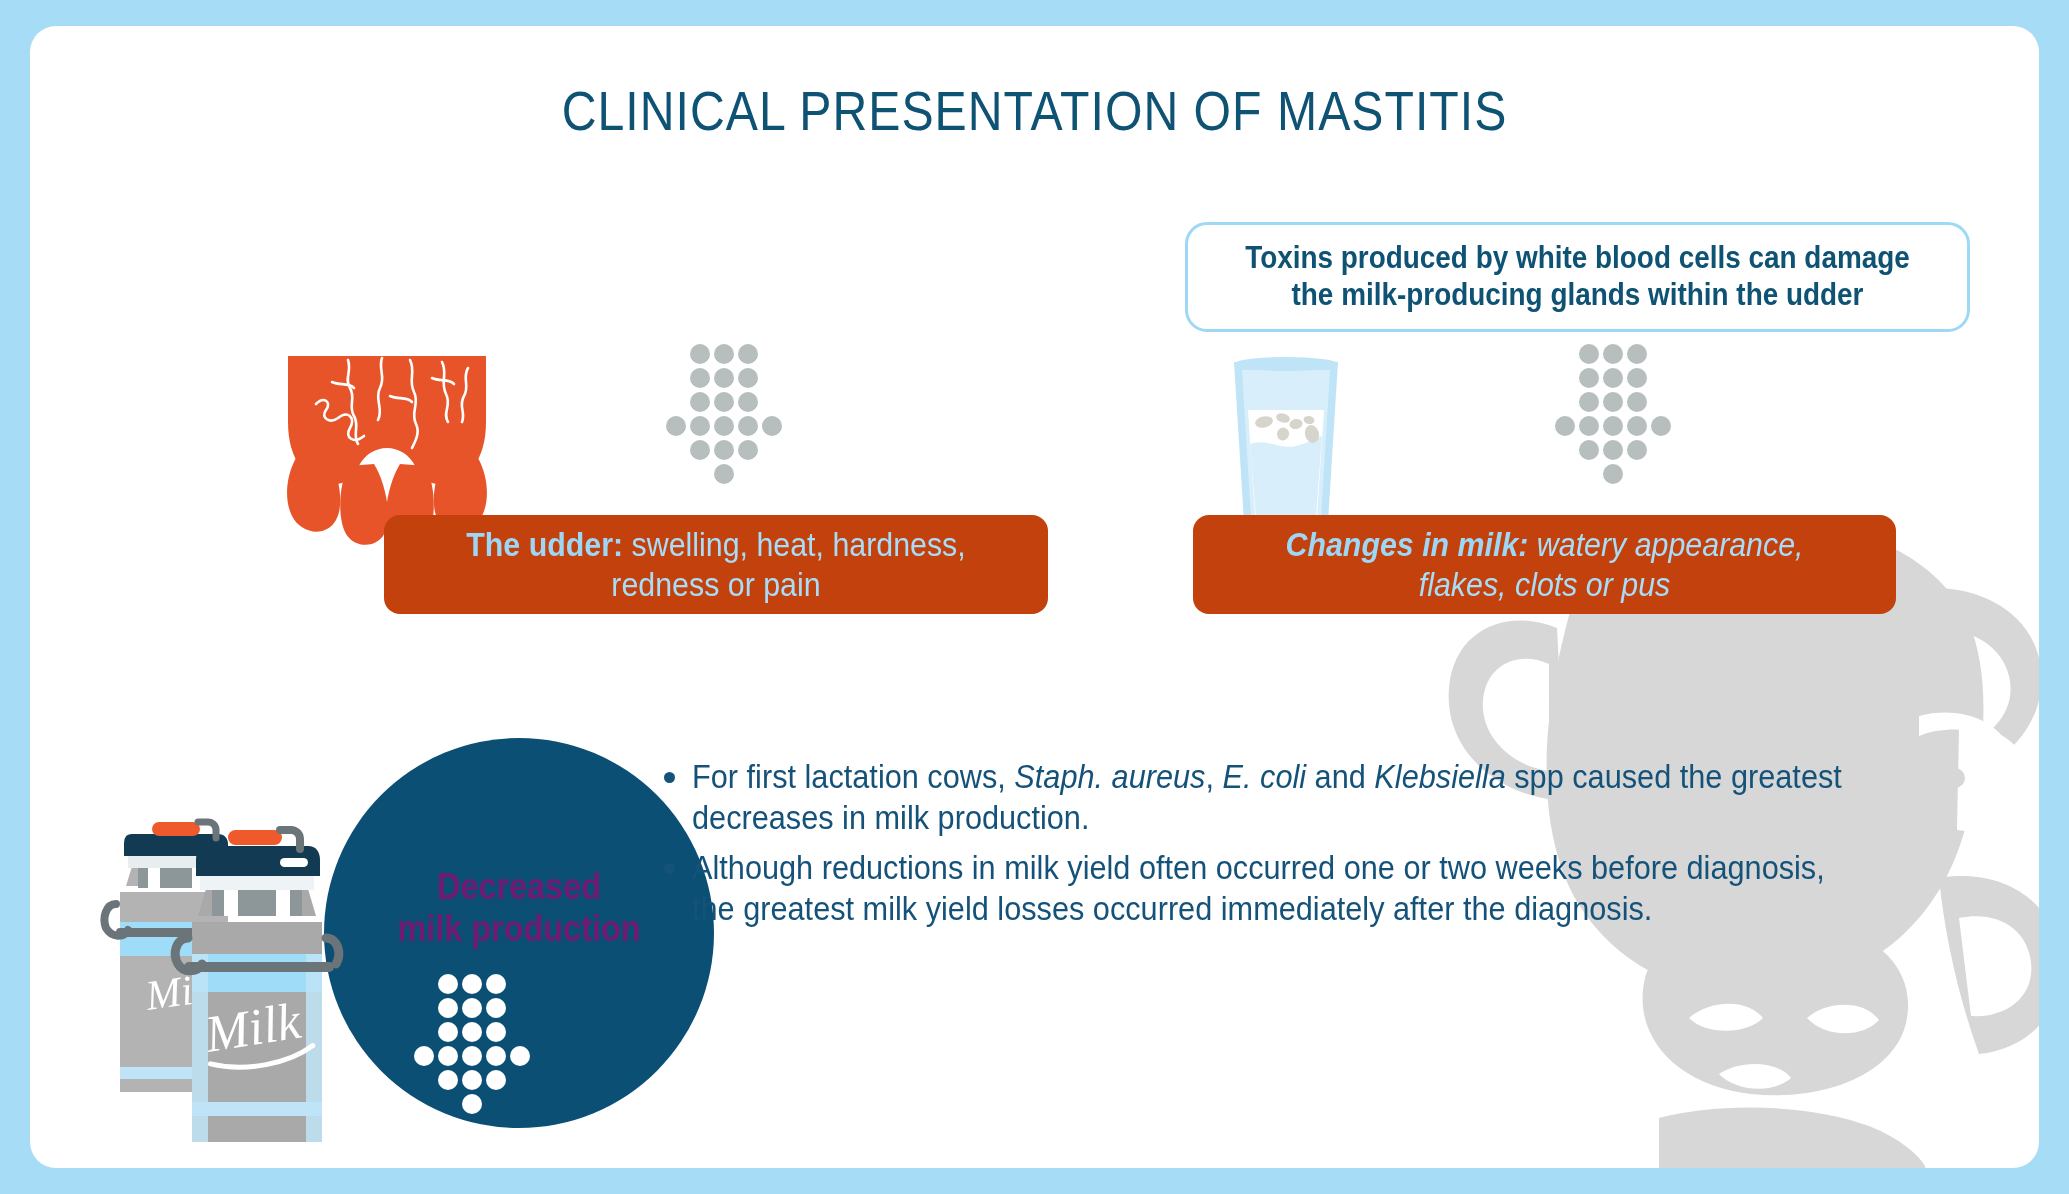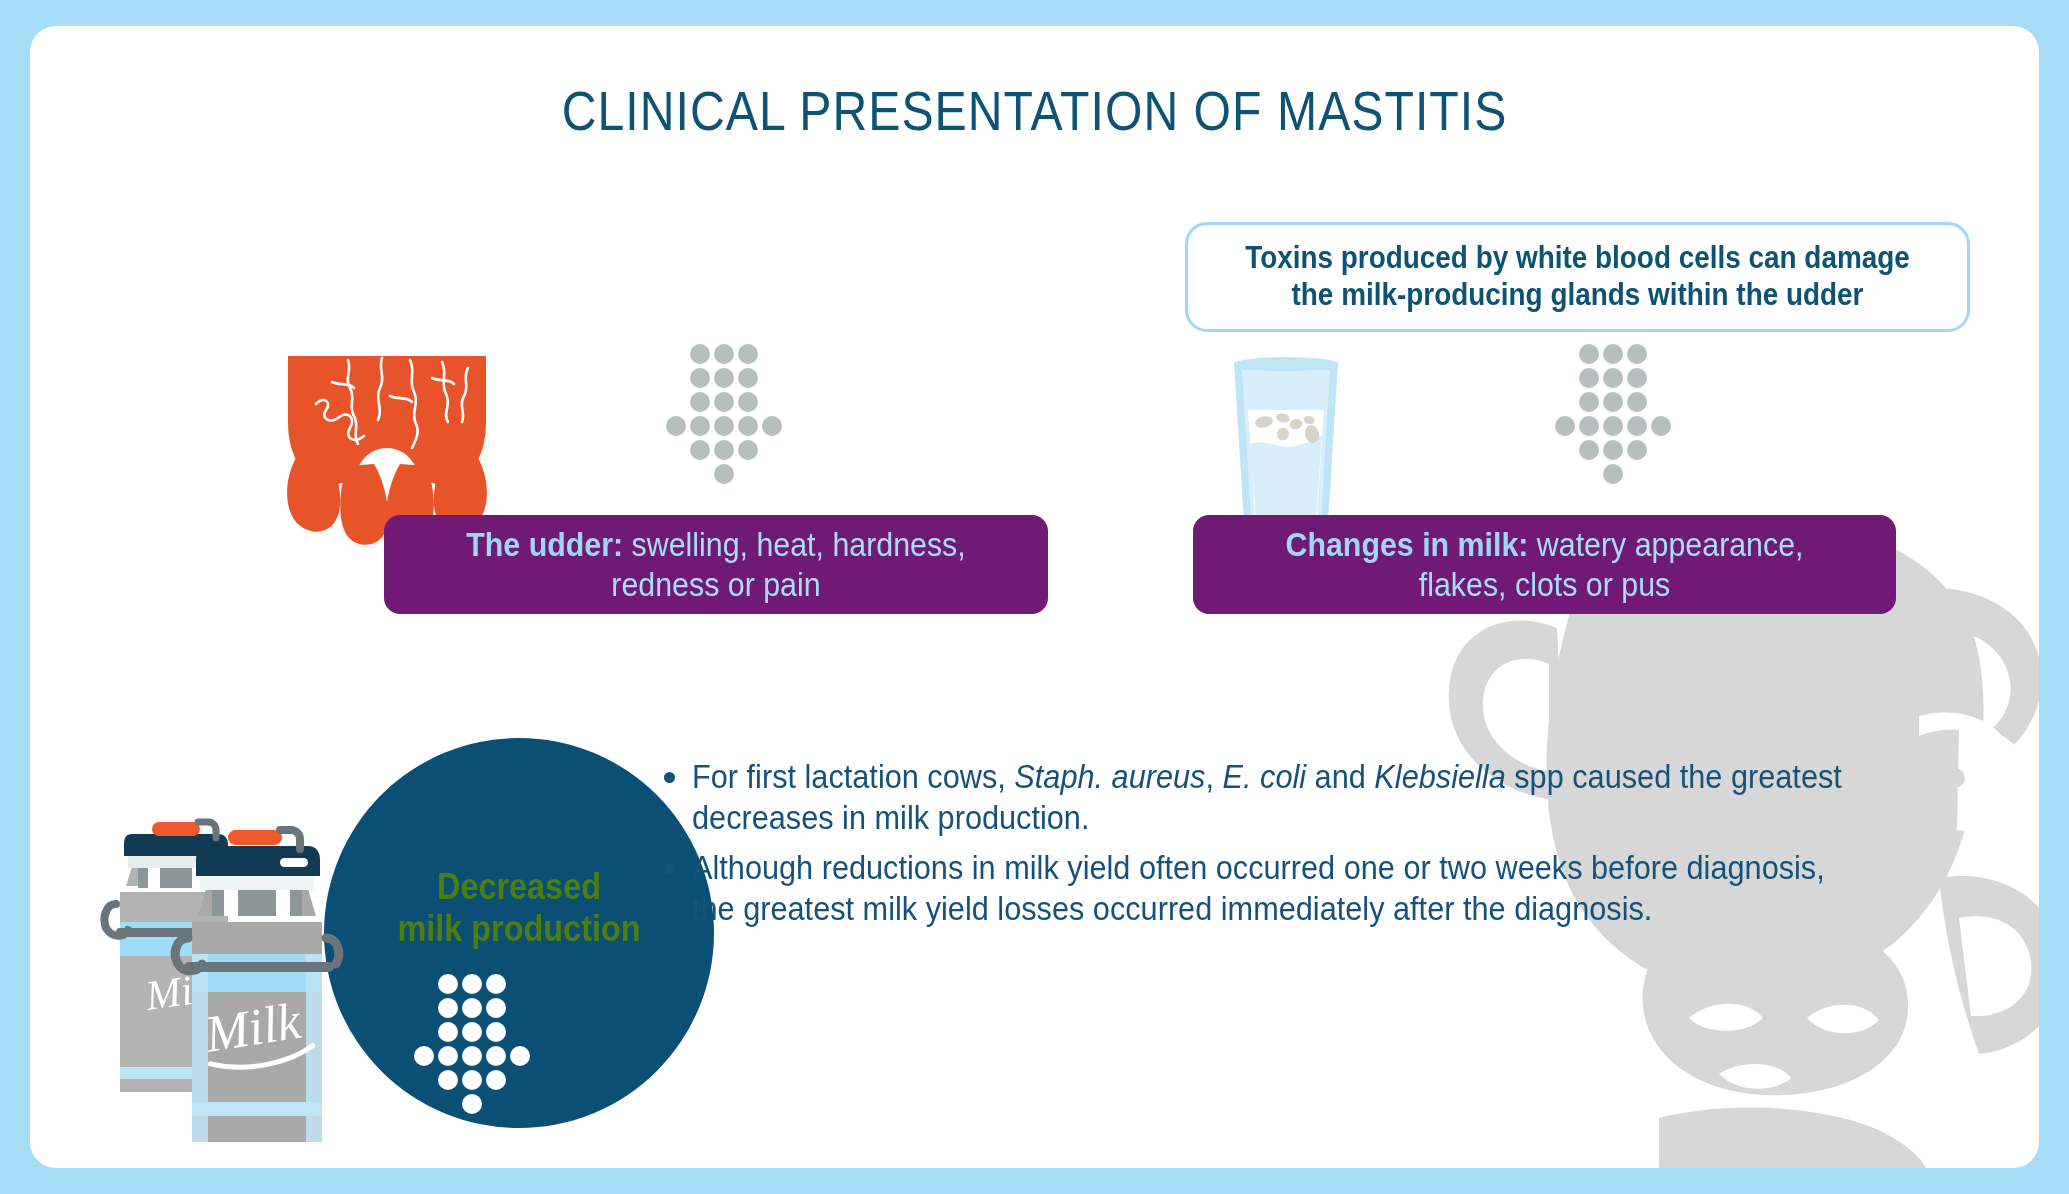--- a/index.html
+++ b/index.html
@@ -98,37 +98,37 @@
   .dot-arrow.white .dot { background: #ffffff; }
 
   #arrow-left  { left: 636px;  top: 318px; }
   #arrow-right { left: 1525px; top: 318px; }
   #arrow-circle{ left: 384px;  top: 948px; }
 
   
   .banner {
     position: absolute;
     box-sizing: border-box;
-    background: #701a75;
+    background: #c2410c;
     border-radius: 16px;
     color: #a9ddf7;
     display: flex;
     align-items: center;
     justify-content: center;
     text-align: center;
     line-height: 1.2;
     font-size: 33px;
     font-family: "Liberation Sans Narrow", "Liberation Sans", sans-serif;
     padding: 8px 20px;
   }
   .banner .inner { transform: scaleX(0.92); display:inline-block; }
   .banner b { font-weight: bold; color: #9ed7f5; }
 
   #banner-left  { left: 354px;  top: 489px; width: 664px; height: 99px; }
-  #banner-right { left: 1163px; top: 489px; width: 703px; height: 99px; }
+  #banner-right { left: 1163px; top: 489px; width: 703px; height: 99px; font-style: italic; }
 
   
   #udder { position: absolute; left: 252px; top: 322px; width: 210px; height: 200px; }
 
   
   #milk-glass { position: absolute; left: 1196px; top: 330px; width: 120px; height: 192px; }
 
   
   #circle {
     position: absolute;
@@ -138,21 +138,21 @@
     height: 390px;
     border-radius: 50%;
     background: #0b4f74;
   }
   #circle-label {
     position: absolute;
     left: 294px;
     top: 840px;
     width: 390px;
     text-align: center;
-    color: #4d7c0f;
+    color: #701a75;
     font-weight: bold;
     font-size: 36px;
     line-height: 1.18;
     font-family: "Liberation Sans Narrow", "Liberation Sans", sans-serif;
   }
   #circle-label span { display:block; transform: scaleX(0.9); }
 
   
   #milk-cans { position: absolute; left: 58px; top: 756px; width: 260px; height: 360px; }
 

